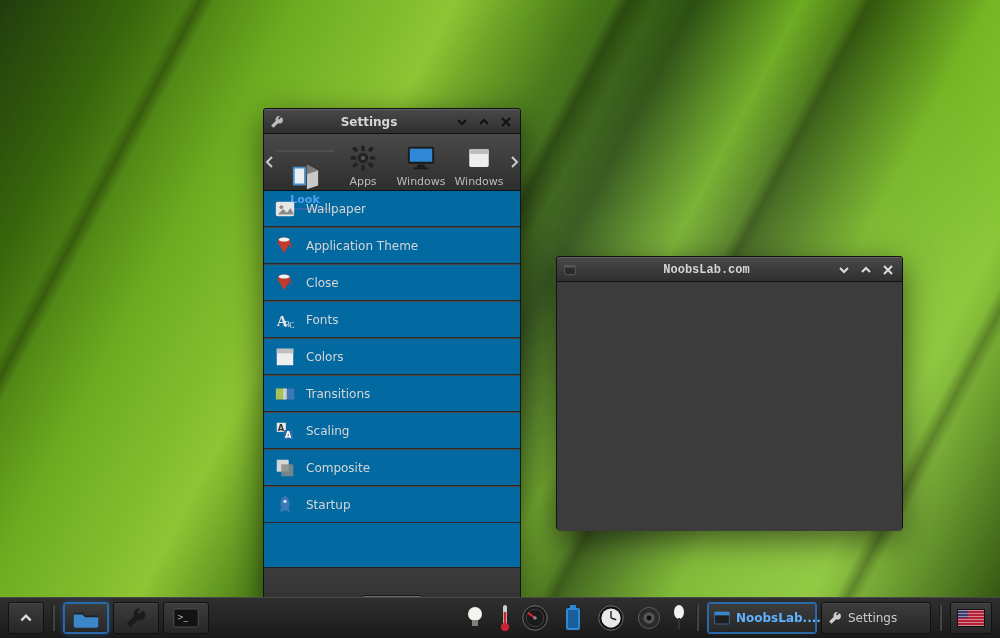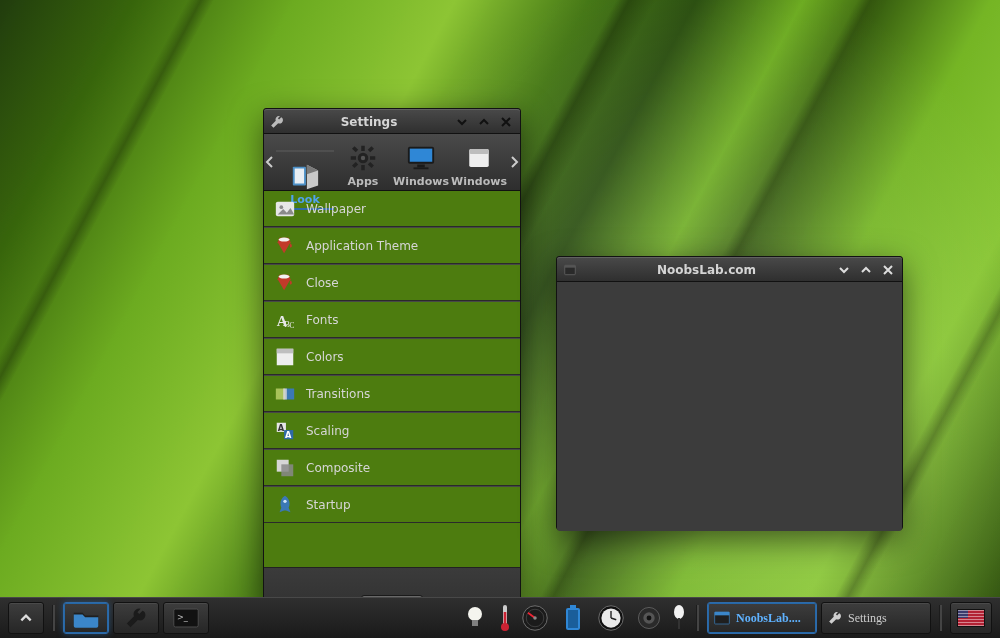--- a/index.html
+++ b/index.html
@@ -29,42 +29,42 @@
 
   
   .settings{left:263px;top:108px;width:256px;height:493px;}
   .tabstrip{display:flex;align-items:center;background:linear-gradient(#4a4a4a,#2e2e2e);height:56px;border-bottom:1px solid #111;}
   .navarrow{width:12px;height:56px;display:flex;align-items:center;justify-content:center;color:#ccc;cursor:pointer;}
   .tab{flex:1;display:flex;flex-direction:column;align-items:center;justify-content:flex-end;gap:2px;height:56px;padding-bottom:4px;cursor:pointer;color:#bbb;}
   .tab .ticn{width:30px;height:30px;display:flex;align-items:center;justify-content:center;}
   .tab.active{color:#4fa2f0;margin-top:36px;}
   .tab.active .label{font-weight:bold;}
   .tab.active-border{box-shadow:inset 0 -2px 0 #2f6aa8, inset 0 2px 0 rgba(255,255,255,.08);}
-  .tab .label{font-size:11px;font-weight:bold;}
-  .list{background:#4d7c0f;height:calc(100% - 23px - 56px - 38px);overflow:hidden;}
+  .tab .label{font-size:11px;}
+  .list{background:#0369a1;height:calc(100% - 23px - 56px - 38px);overflow:hidden;}
   .row{height:35px;display:flex;align-items:center;gap:10px;padding:0 10px;border-bottom:1px solid #2a2a2a;border-top:1px solid #474747;cursor:pointer;}
   .row:first-child{border-top:none;}
   .row .ricn{width:22px;height:22px;display:flex;align-items:center;justify-content:center;}
   .row .rlabel{color:#d6d6d6;font-size:12px;}
   .footer{height:38px;display:flex;align-items:center;justify-content:center;background:linear-gradient(#3b3b3b,#323232);border-top:1px solid #222;}
   .btn{padding:0 14px;border:1px solid #1a1a1a;border-radius:3px;background:linear-gradient(#555,#3a3a3a);color:#e6e6e6;font-size:12px;cursor:pointer;box-shadow:inset 0 1px 0 rgba(255,255,255,.12);margin-top:32px;}
 
   
-  .browser{left:556px;top:256px;width:345px;height:272px;}
+  .browser{left:556px;top:256px;width:345px;height:272px;font-family:Liberation Mono, monospace;}
   .browser .body{background:#3c3c3c;height:calc(100% - 23px);border-radius:0 0 3px 3px;}
 
   
   .taskbar{position:absolute;left:0;right:0;bottom:0;height:40px;background:linear-gradient(#2f2f2f,#1a1a1a);border-top:1px solid #484848;display:flex;align-items:center;padding:0 8px;gap:4px;}
   .tbitem{height:30px;display:flex;align-items:center;justify-content:center;border:1px solid #111;border-radius:3px;background:linear-gradient(#3d3d3d,#262626);box-shadow:inset 0 1px 0 rgba(255,255,255,.07);padding:0 6px;cursor:pointer;}
   .tbitem.iconbtn{width:34px;padding:0;}
   .tbitem.active{border-color:#2f6aa8;box-shadow:inset 0 0 0 1px #2568a8, 0 0 6px rgba(40,110,180,.5);}
   .tbitem.sel{border-color:#2f6aa8;box-shadow:inset 0 0 0 1px #2568a8;}
   .tbsep{width:2px;height:26px;background:#444;margin:0 4px;border-left:1px solid #1c1c1c;}
   .spacer{flex:1;}
-  .tasklabel{color:#ccc;font-size:12px;margin-left:6px;font-family:Liberation Serif, serif;}
+  .tasklabel{color:#ccc;font-size:12px;margin-left:6px;}
   .tbitem.sel .tasklabel{color:#5fb2ff;font-weight:bold;}
   .flag{width:26px;height:16px;background:linear-gradient(#b22234,#b22234);position:relative;border:1px solid #111;}
   .flag::before{content:"";position:absolute;left:0;top:0;width:10px;height:8px;background:#3c3b6e;}
   .flag::after{content:"";position:absolute;inset:0;background:repeating-linear-gradient(#fff 0 1px,transparent 1px 3px);mix-blend-mode:screen;opacity:.45;}
   svg{overflow:visible;}
 </style>
 </head>
 <body>
 
 <div class="desktop"></div>

